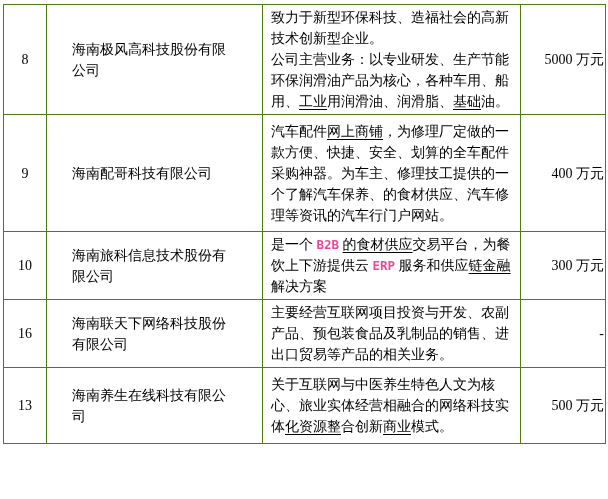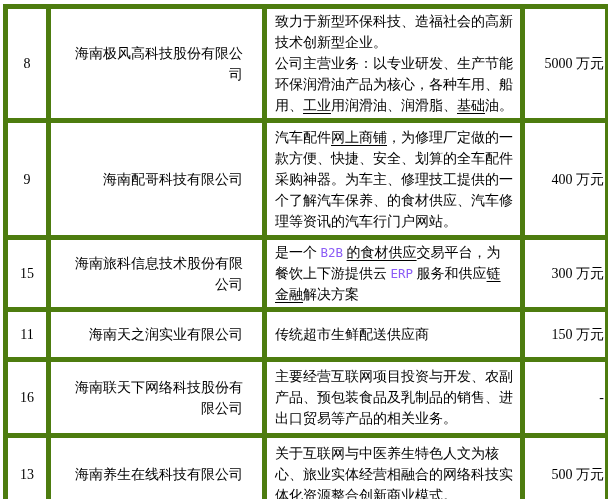--- a/index.html
+++ b/index.html
@@ -1,35 +1,35 @@
 <!DOCTYPE html>
 <html><head>
 <meta charset="utf-8">
 <style>
   html,body{margin:0;padding:0;background:#ffffff;width:608px;height:499px;overflow:hidden;}
   body{font-family:"Liberation Serif","DejaVu Serif",serif;color:#000000;}
   .table-wrap{position:absolute;left:3px;top:4px;}
   table{border-collapse:collapse;table-layout:fixed;width:602px;}
-  td{border:5px solid #4d7c0f;font-size:14px;line-height:21px;vertical-align:middle;overflow:hidden;}
+  td{border:1px solid #4d7c0f;font-size:14px;line-height:21px;vertical-align:middle;overflow:hidden;}
   col.c-no{width:43px;}
   col.c-company{width:216px;}
   col.c-desc{width:258px;}
   col.c-amount{width:85px;}
   tr:nth-child(1){height:109px;}
   tr:nth-child(2){height:117px;}
   tr:nth-child(3){height:63px;}
   tr:nth-child(4){height:50px;}
   tr:nth-child(5){height:76px;}
   tr:nth-child(6){height:78px;}
   .cell-no{text-align:center;}
-  .cell-company{text-align:right;padding:0 19px;}
+  .cell-company{text-align:left;padding:0 25px;}
   .cell-desc{text-align:left;padding:2px 6px 2px 8px;}
   .cell-amount{text-align:right;white-space:nowrap;}
   .seg-wavy{text-decoration-line:underline;text-decoration-style:wavy;text-decoration-color:#00a000;text-decoration-thickness:1px;text-underline-offset:3px;text-decoration:underline;}
-  .seg-latin{color:#8b5cf6;font-family:"DejaVu Sans Mono","Liberation Mono",monospace;font-weight:normal;font-size:12.5px;}
+  .seg-latin{color:#ec4899;font-family:"DejaVu Sans Mono","Liberation Mono",monospace;font-weight:bold;font-size:12.5px;}
 </style>
 </head>
 <body>
 
 <div class="table-wrap">
   <table>
     <colgroup>
       <col class="c-no">
         <col class="c-company">
         <col class="c-desc">
@@ -47,34 +47,26 @@
         </tr>
         <tr>
           <td class="cell-no">9</td>
           <td class="cell-company">海南配哥科技有限公司</td>
           <td class="cell-desc">
             <div><span>汽车配件</span><span class="seg-wavy">网上商铺</span><span>，为修理厂定做的一款方便、快捷、安全、划算的全车配件采购神器。为车主、修理技工提供的一个了解汽车保养、的食材供应、汽车修理等资讯的汽车行门户网站。</span></div>
           </td>
           <td class="cell-amount">400 万元</td>
         </tr>
         <tr>
-          <td class="cell-no">15</td>
+          <td class="cell-no">10</td>
           <td class="cell-company">海南旅科信息技术股份有限公司</td>
           <td class="cell-desc">
             <div><span>是一个 </span><span class="seg-latin">B2B</span><span> </span><span class="seg-wavy">的食材供应</span><span>交易平台，为餐饮上下游提供云 </span><span class="seg-latin">ERP</span><span> 服务和供应</span><span class="seg-wavy">链金融</span><span>解决方案</span></div>
           </td>
           <td class="cell-amount">300 万元</td>
-        </tr>
-        <tr>
-          <td class="cell-no">11</td>
-          <td class="cell-company">海南天之润实业有限公司</td>
-          <td class="cell-desc">
-            <div><span>传统超市生鲜配送供应商</span></div>
-          </td>
-          <td class="cell-amount">150 万元</td>
         </tr>
         <tr>
           <td class="cell-no">16</td>
           <td class="cell-company">海南联天下网络科技股份有限公司</td>
           <td class="cell-desc">
             <div><span>主要经营互联网项目投资与开发、农副产品、预包装食品及乳制品的销售、进出口贸易等产品的相关业务。</span></div>
           </td>
           <td class="cell-amount">-</td>
         </tr>
         <tr>

